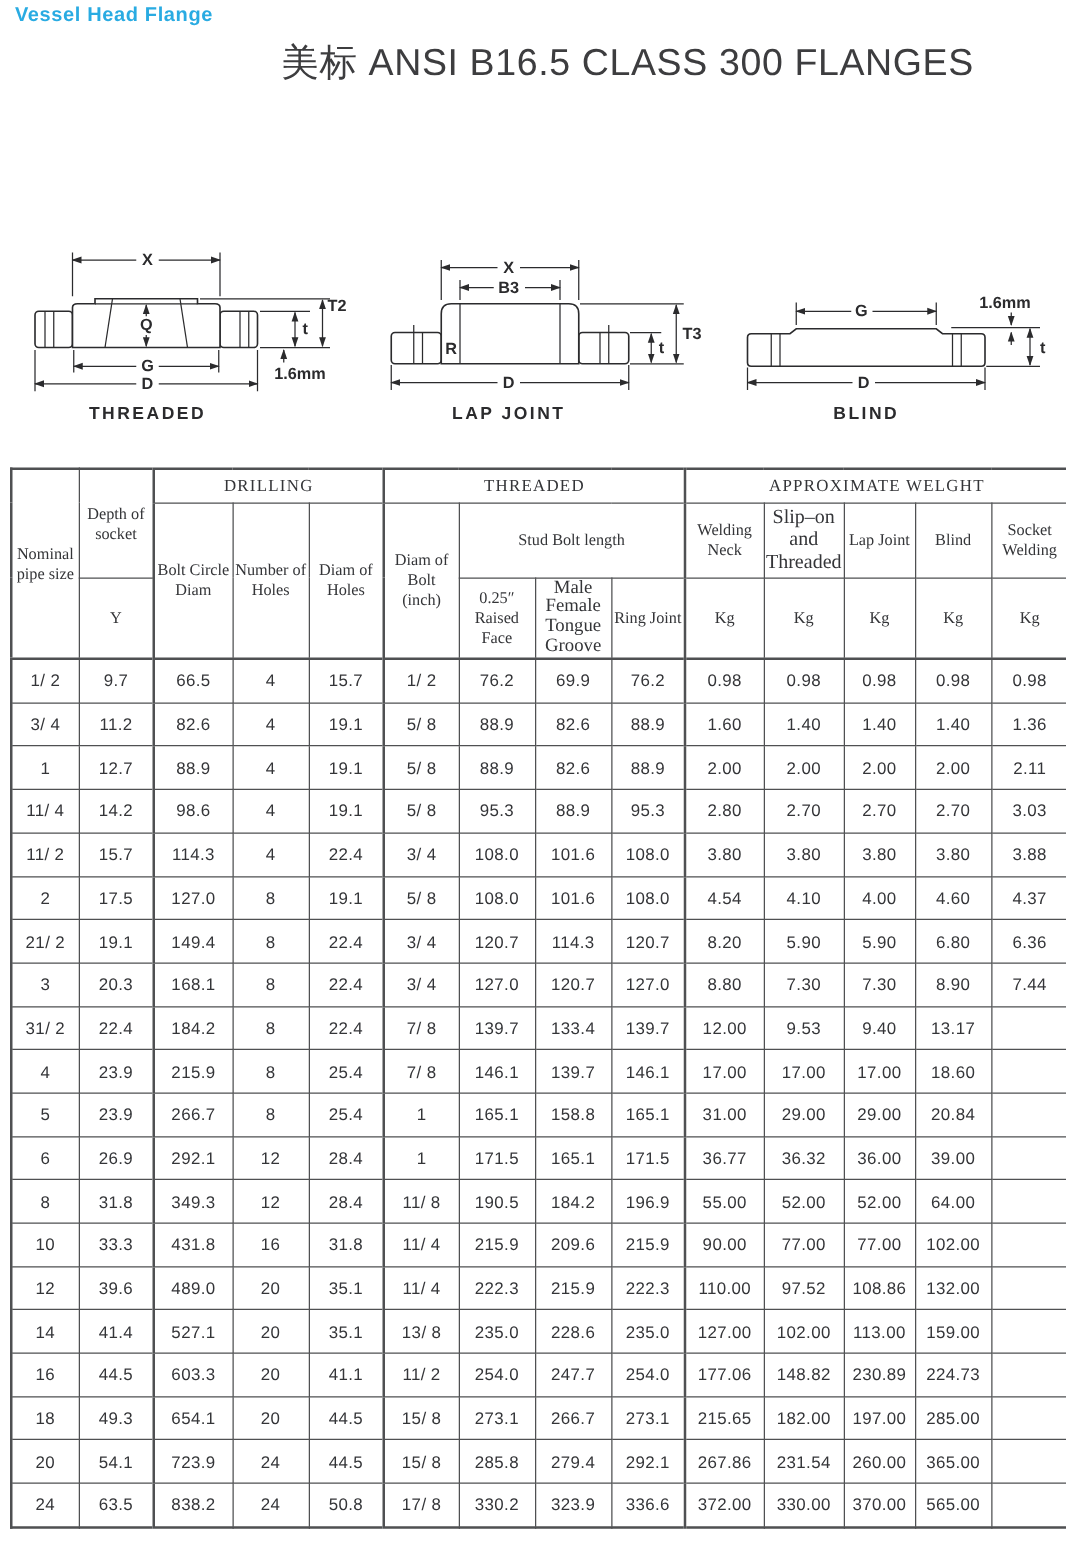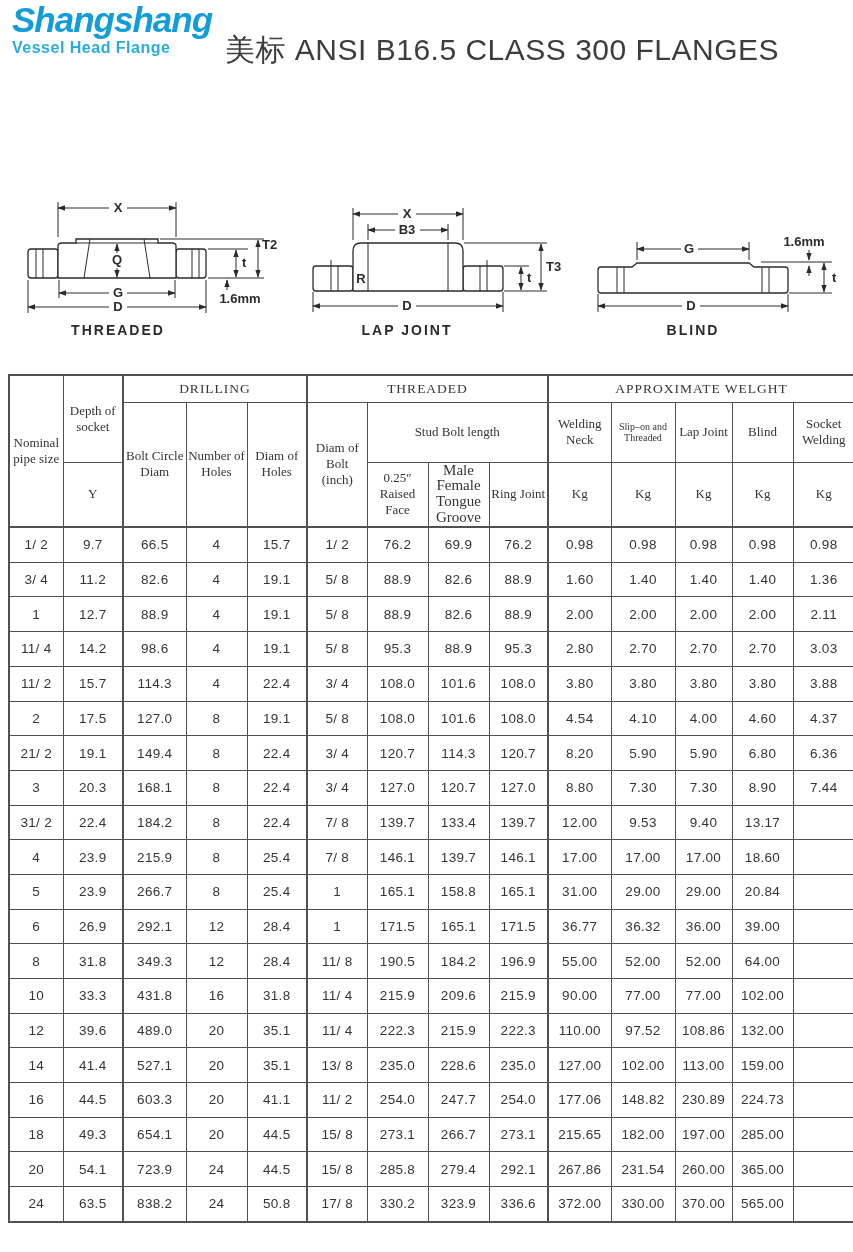--- a/index.html
+++ b/index.html
@@ -29,40 +29,39 @@
   
   table{position:absolute;left:8px;top:374px;width:845px;border-collapse:collapse;
         table-layout:fixed;border:2px solid #4f5052;border-right:none;}
   th,td{border:1px solid #4f5052;text-align:center;vertical-align:middle;
         font-weight:normal;padding:0 1px;overflow:hidden;}
   thead{border-bottom:2px solid #4f5052;}
   thead th{font-size:13px;line-height:1.22;font-family:Liberation Serif, serif;}
   .grp{font-size:13.5px;letter-spacing:1px;}
   .b2l{border-left:2px solid #4f5052;}
   .last{border-right:none;}
-  .mid-h{font-size:10px;line-height:1.12;}
+  .mid-h{font-size:16px;line-height:1.12;}
   .small-h{font-size:15px;line-height:1.06;}
   .hr1{height:27px;} .hr2{height:60px;} .hr3{height:50px;}
   tbody td{font-size:13.5px;height:33.7px;letter-spacing:0.3px;}
 
   .page-num{position:absolute;left:5px;top:1288px;font-size:21px;color:#3a3a3c;}
 </style>
 </head>
 <body>
 
 <svg width="0" height="0" style="position:absolute">
   <defs>
     <marker id="ah" viewBox="0 0 10 10" refX="9" refY="5" markerWidth="8" markerHeight="8" orient="auto-start-reverse">
       <path d="M0,1.6 L10,5 L0,8.4 Z" fill="#2b2b2d"></path>
     </marker>
   </defs>
 </svg>
 
 <div class="logo">
-  <div class="brand">Shangshang</div>
   <div class="tagline">Vessel Head Flange</div>
 </div>
 
 <div class="title">美标 ANSI B16.5 CLASS 300 FLANGES</div>
 
 <div class="dwg" id="dwg-threaded">
 <svg width="270" height="160" viewBox="0 0 270 160">
   <g>
     <rect class="outline" x="16" y="63" width="30" height="29" rx="3"></rect>
     <rect class="outline" x="164" y="63" width="30" height="29" rx="3"></rect>

